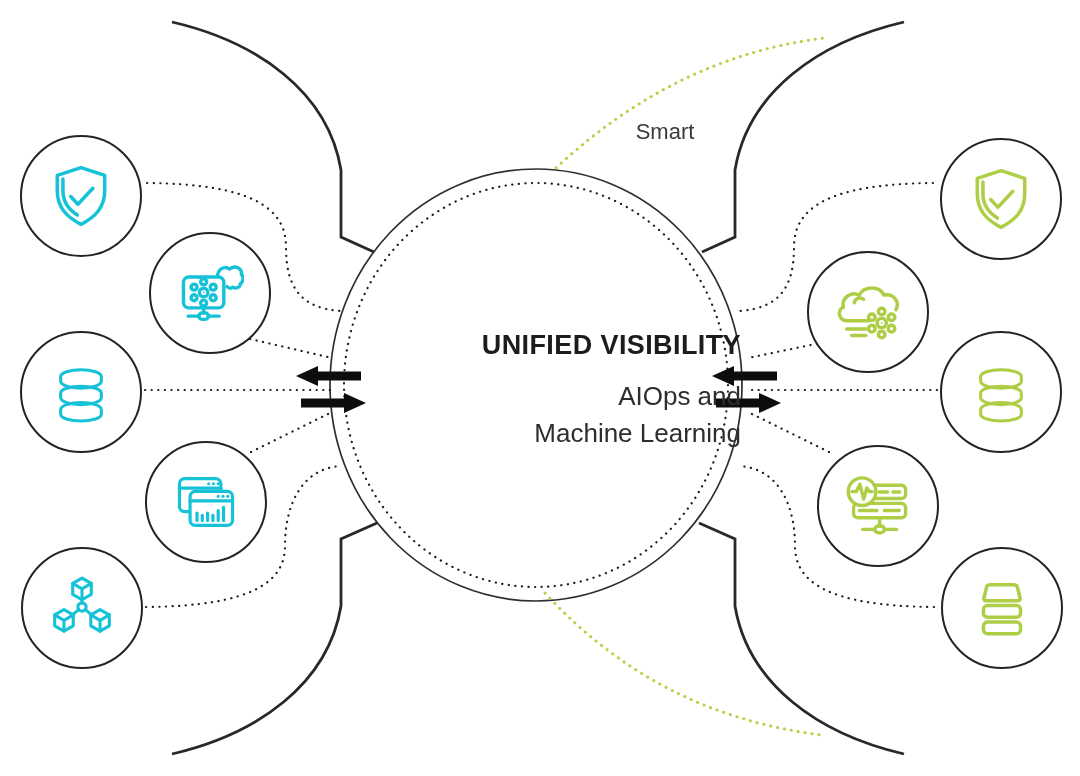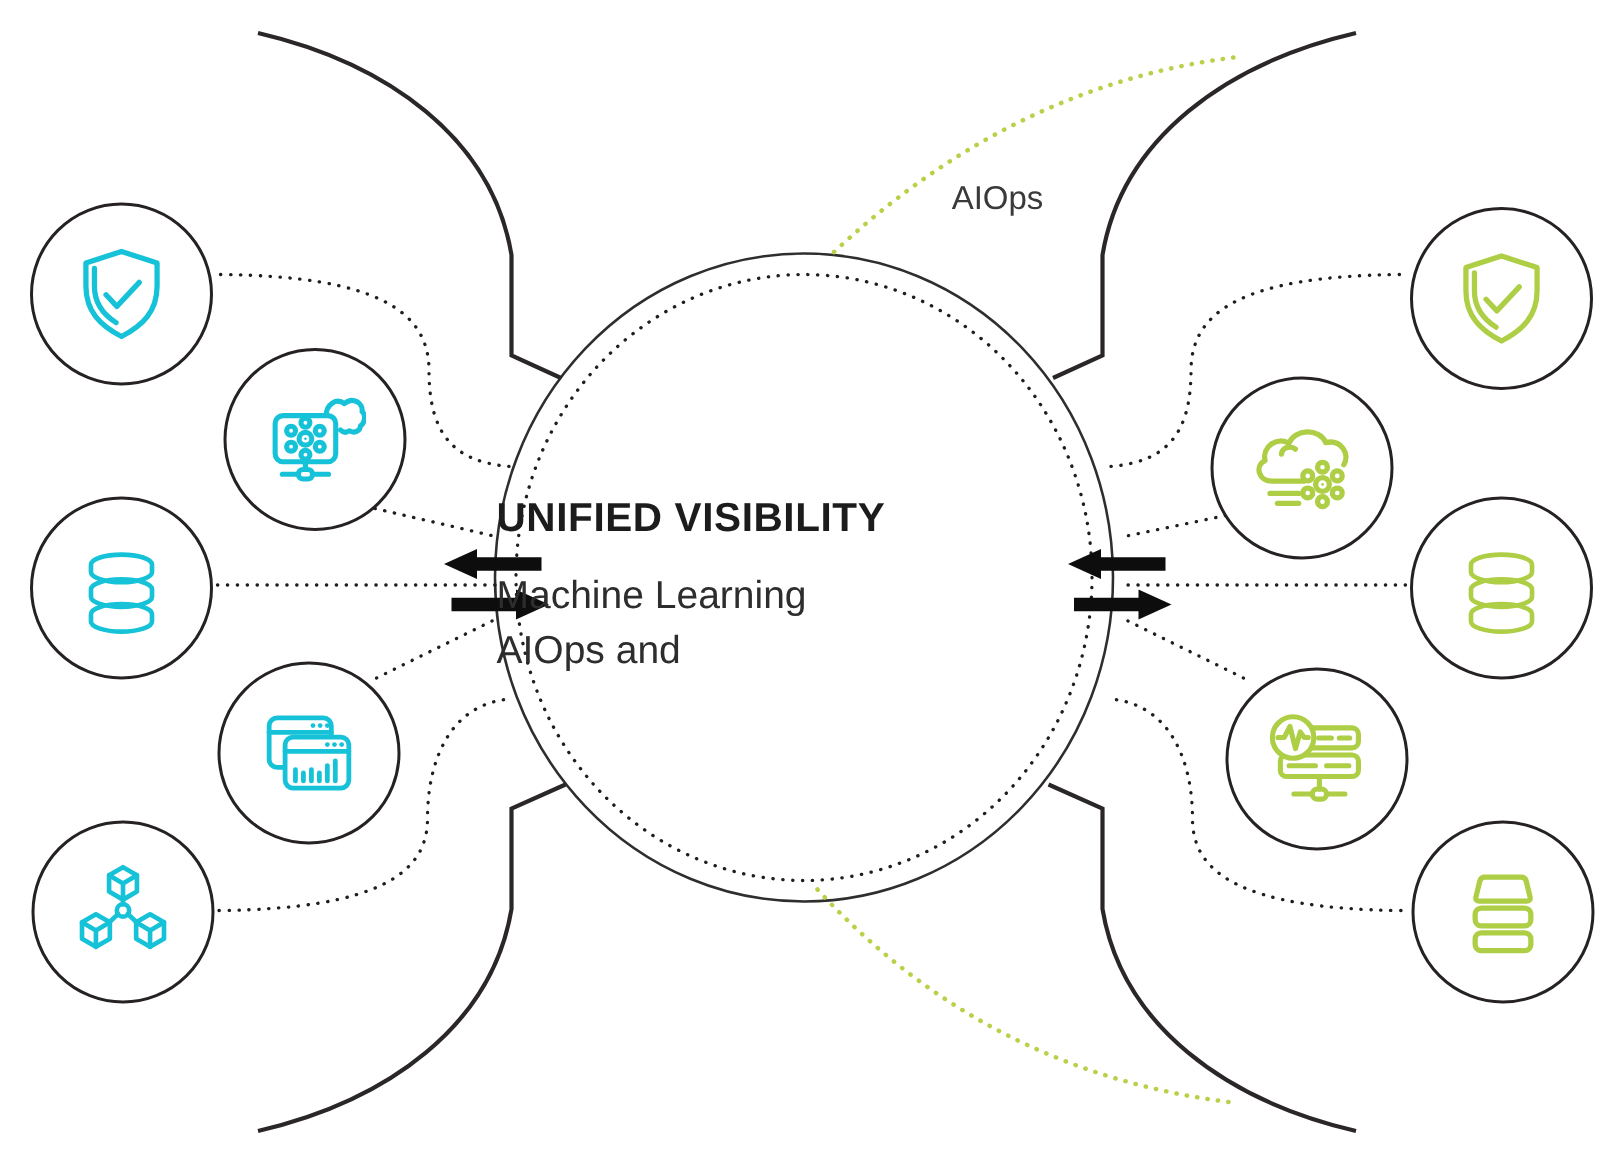--- a/index.html
+++ b/index.html
@@ -6,21 +6,21 @@
   .stage{position:relative;width:1080px;height:776px;background:#fff;overflow:hidden;
          font-family:"Liberation Sans",sans-serif;}
   svg.lines{position:absolute;left:0;top:0;}
   .thin{fill:none;stroke:#2e2e2e;stroke-width:1.7;}
   .dot{fill:none;stroke:#1e1e1e;stroke-width:2.2;stroke-dasharray:0.2 6.4;stroke-linecap:round;}
   .gdot{fill:none;stroke:#b9d048;stroke-width:3;stroke-dasharray:0.2 6.8;stroke-linecap:round;}
   .bracket{fill:none;stroke:#2b2728;stroke-width:2.8;}
   .arr{fill:#0d0d0d;}
   .node{position:absolute;width:122px;height:122px;box-sizing:border-box;border:2.6px solid #262223;
         border-radius:50%;background:#fff;display:flex;align-items:center;justify-content:center;}
-  .center-text{position:absolute;left:331px;top:330px;width:410px;text-align:left;}
+  .center-text{position:absolute;left:331px;top:330px;width:410px;text-align:right;}
   .center-text .heading{font-size:27px;font-weight:700;letter-spacing:.4px;color:#1c1c1c;margin:0 0 17px 0;}
   .center-text .sub{font-size:26px;line-height:37px;color:#2d2d2d;font-weight:400;}
   .smart{position:absolute;left:570px;top:118px;width:190px;text-align:center;
          font-size:22px;line-height:27px;color:#3a3a3a;}
 </style>
 </head>
 <body>
 
 <div class="stage">
 
@@ -180,22 +180,22 @@
     <svg viewBox="0 0 64 64" width="66" height="66" fill="none" stroke="#ADCE45" stroke-width="3.4" stroke-linecap="round" stroke-linejoin="round">
       <path d="M20.5 9.5 H43.5 C45.3 9.5 46.6 10.3 47 12 L49.5 22.3 C49.9 24 49 25 47.2 25 H16.8 C15 25 14.1 24 14.5 22.3 L17 12 C17.4 10.3 18.7 9.5 20.5 9.5 Z"></path>
       <rect x="14" y="29.5" width="36" height="11.5" rx="4"></rect>
       <rect x="14" y="45.5" width="36" height="11.5" rx="4"></rect>
     </svg>
   </div>
 
   <div class="center-text">
     <div class="heading">UNIFIED VISIBILITY</div>
     <div class="sub">
+      <div>AIOps and</div>
       <div>Machine Learning</div>
-      <div>AIOps and</div>
     </div>
   </div>
 
   <div class="smart">
-    <div>AIOps</div>
+    <div>Smart</div>
   </div>
 
 </div>
 
 </body></html>

